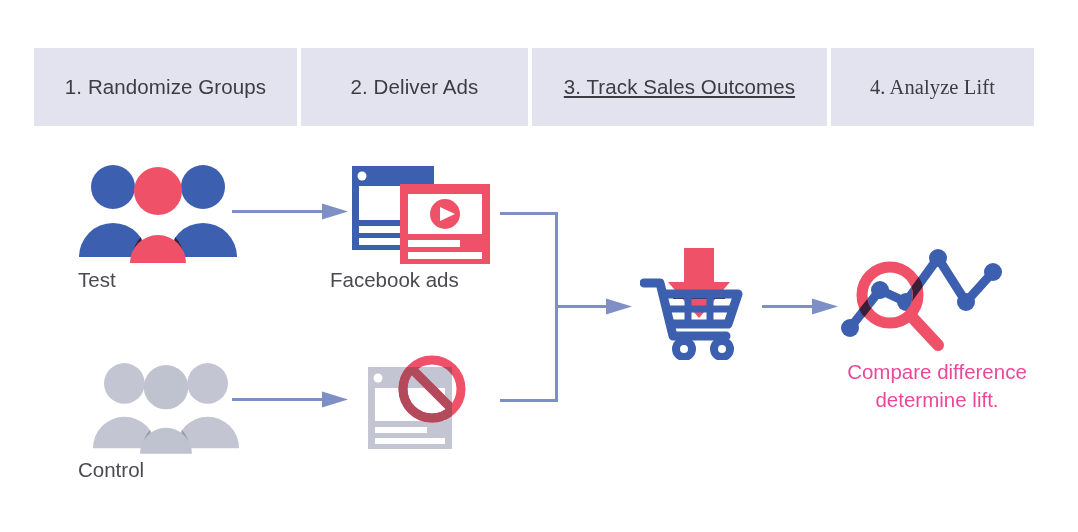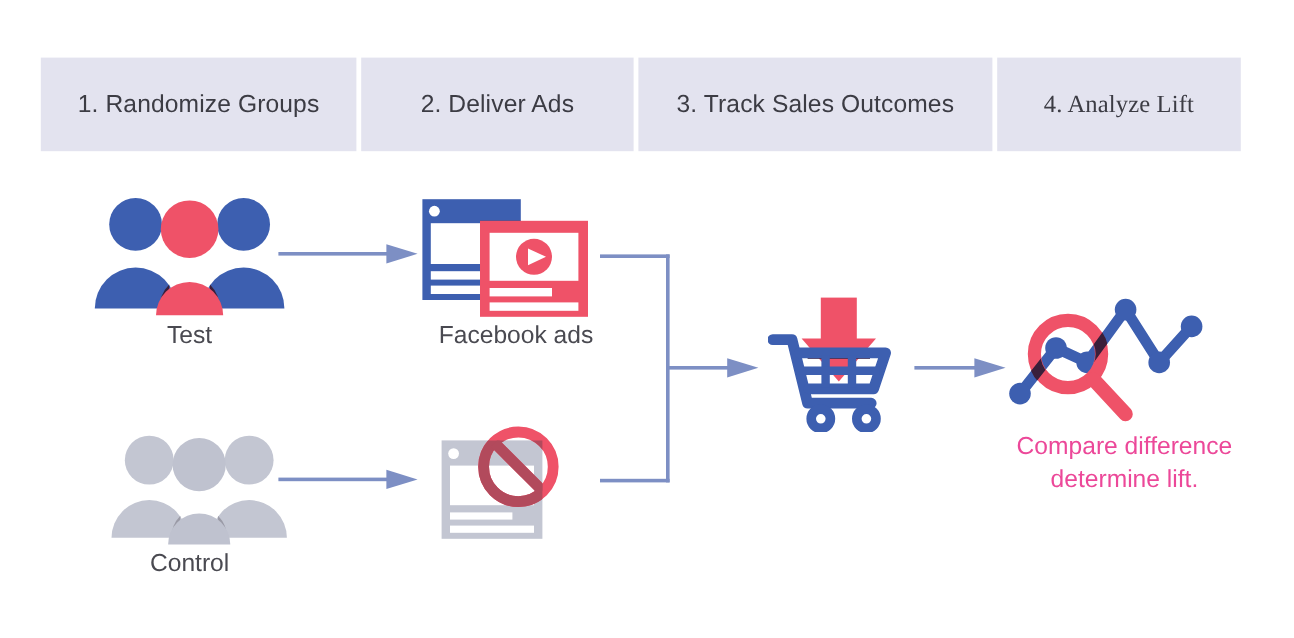--- a/index.html
+++ b/index.html
@@ -36,31 +36,31 @@
     display: flex;
     align-items: center;
     justify-content: center;
     color: #3c3c44;
     font-size: 20.5px;
     letter-spacing: 0.1px;
     white-space: nowrap;
   }
   .hc-1 { width: 264px; }
   .hc-2 { width: 228px; text-align: right; }
-  .hc-3 { width: 296px; }
+  .hc-3 { width: 296px; text-decoration: underline; }
   .hc-4 { width: 204px; font-family: Liberation Serif, serif; }
 
   
   .abs { position: absolute; }
 
   .caption {
     position: absolute;
     color: #4a4a51;
     font-size: 20.5px;
-    text-align: center;
+    text-align: left;
     white-space: nowrap;
   }
   .caption-multi {
     position: absolute;
     color: #ec4899;
     font-size: 20.5px;
     text-align: center;
     line-height: 28px;
     width: 230px;
   }
@@ -170,21 +170,21 @@
 
     <rect x="52" y="22" width="34" height="66" fill="#3a1f3a"></rect>
 
     <rect x="52" y="22" width="90" height="80" fill="#ef5268"></rect>
     <rect x="60" y="32" width="74" height="40" fill="#ffffff"></rect>
     <circle cx="97" cy="52" r="15" fill="#ef5268"></circle>
     <polygon points="92,45 107,52 92,59" fill="#ffffff"></polygon>
     <rect x="60" y="78" width="52" height="7" fill="#ffffff"></rect>
     <rect x="60" y="90" width="74" height="7" fill="#ffffff"></rect>
   </svg>
-  <div class="caption" style="left:340px; top:268px; width:180px;">Facebook ads</div>
+  <div class="caption" style="left:330px; top:268px; width:180px;">Facebook ads</div>
 
   <svg class="abs" style="left:364px;top:355px;width:120px;height:100px;" viewBox="0 0 120 100">
 
     <rect x="4" y="12" width="84" height="82" fill="#c3c6d2"></rect>
     <circle cx="14" cy="23" r="4.5" fill="#ffffff"></circle>
     <rect x="11" y="33" width="70" height="33" fill="#ffffff"></rect>
     <rect x="11" y="72" width="52" height="6" fill="#ffffff"></rect>
     <rect x="11" y="83" width="70" height="6" fill="#ffffff"></rect>
 
     <defs>

